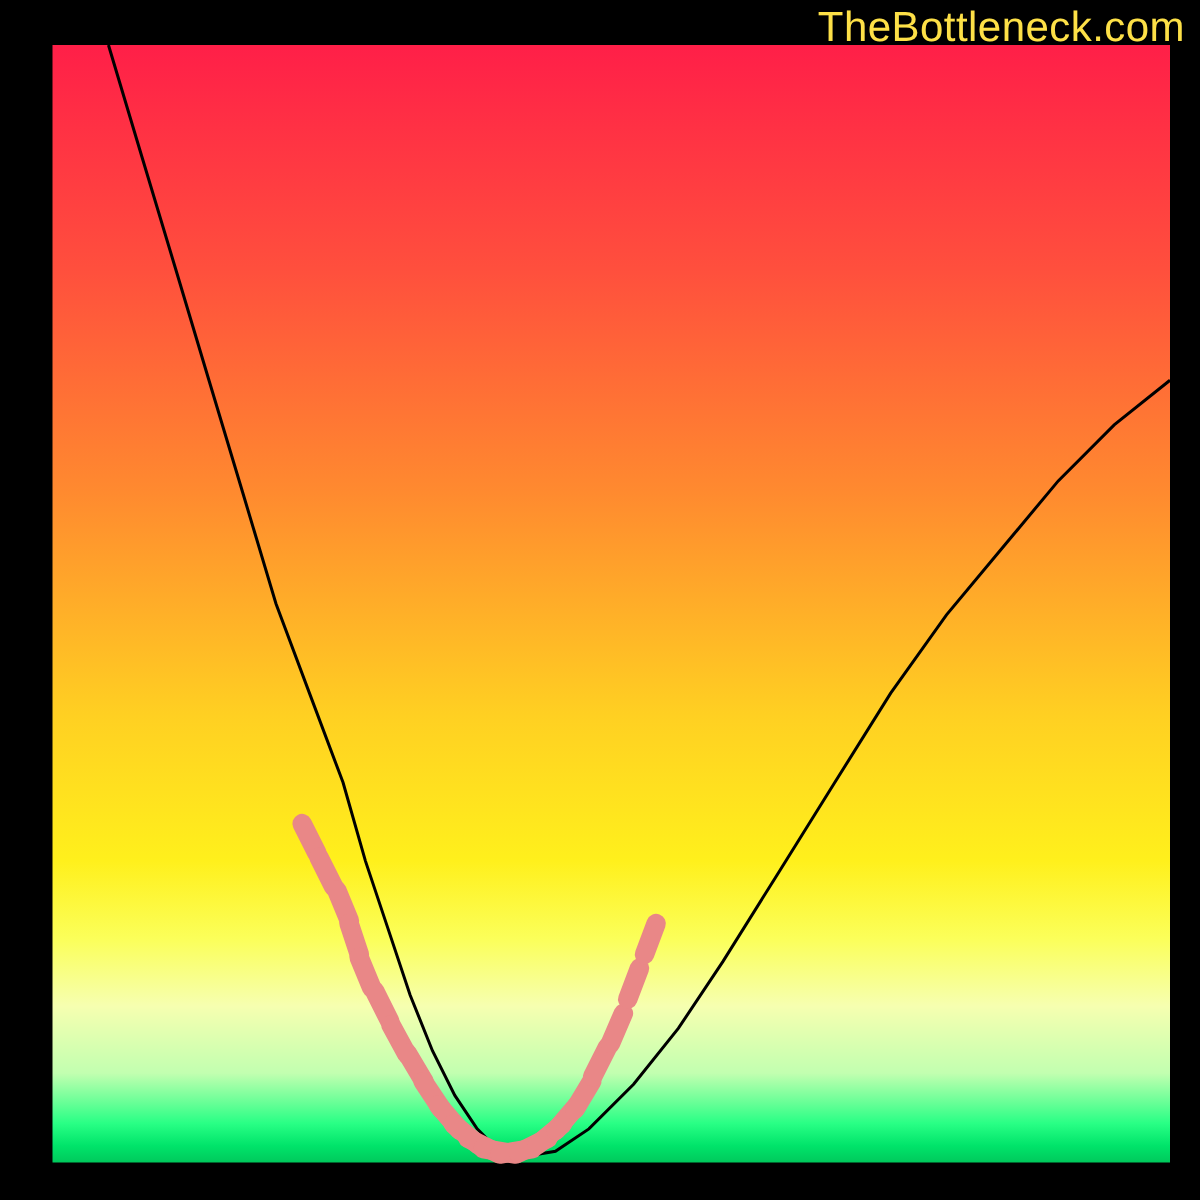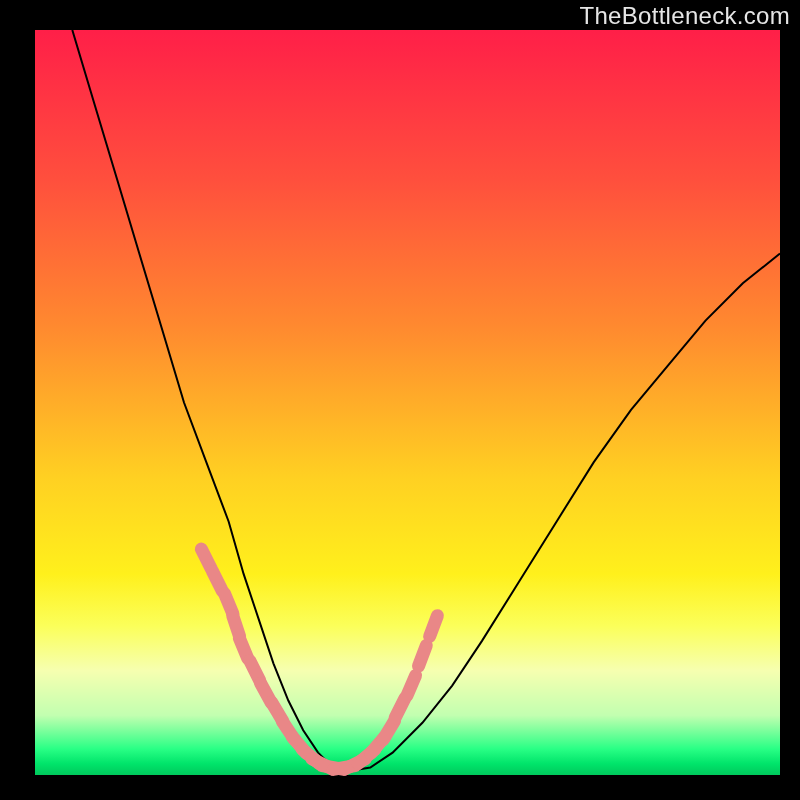--- a/index.html
+++ b/index.html
@@ -15,22 +15,22 @@
     position: absolute;
     left: 0;
     top: 0;
     width: 800px;
     height: 800px;
   }
   .watermark {
     position: absolute;
     top: 2px;
     right: 10px;
-    color: #e5e5e5;
-    font-size: 24px;
+    color: #fde047;
+    font-size: 28px;
     font-weight: 500;
     letter-spacing: 0.3px;
   }
 </style>
 </head>
 <body>
 
 <svg class="canvas" viewBox="0 0 800 800" xmlns="http://www.w3.org/2000/svg">
   <defs>
     <linearGradient id="bg-grad" x1="0" y1="0" x2="0" y2="1">

